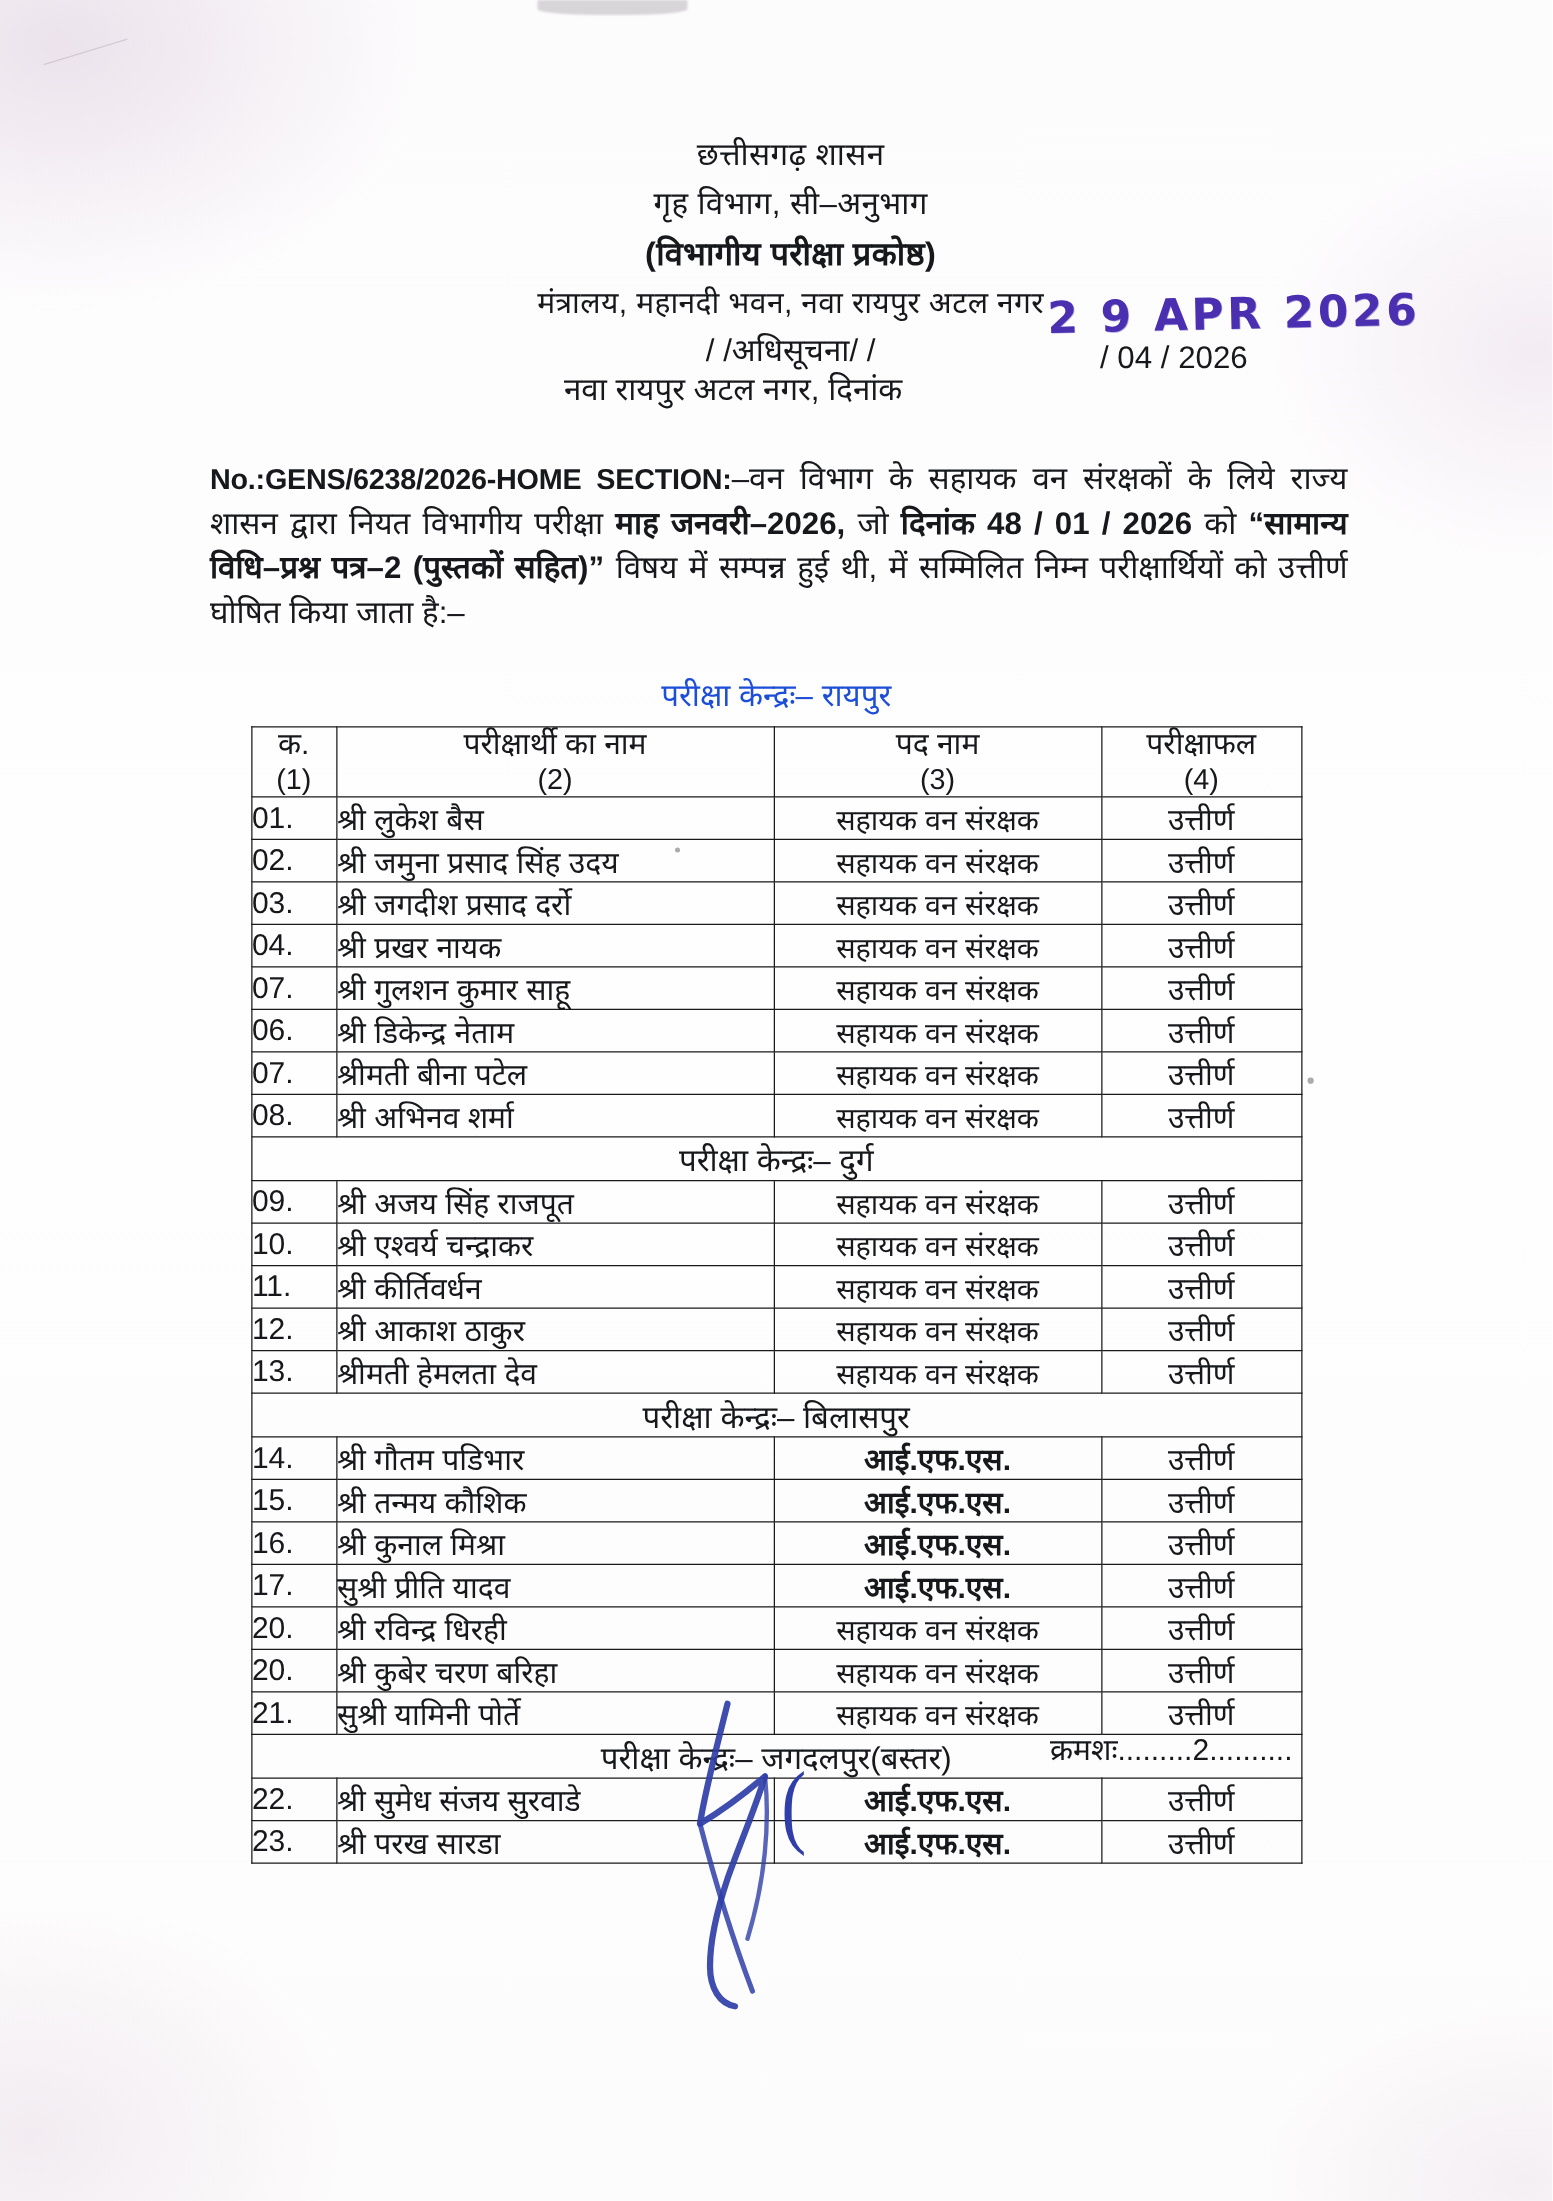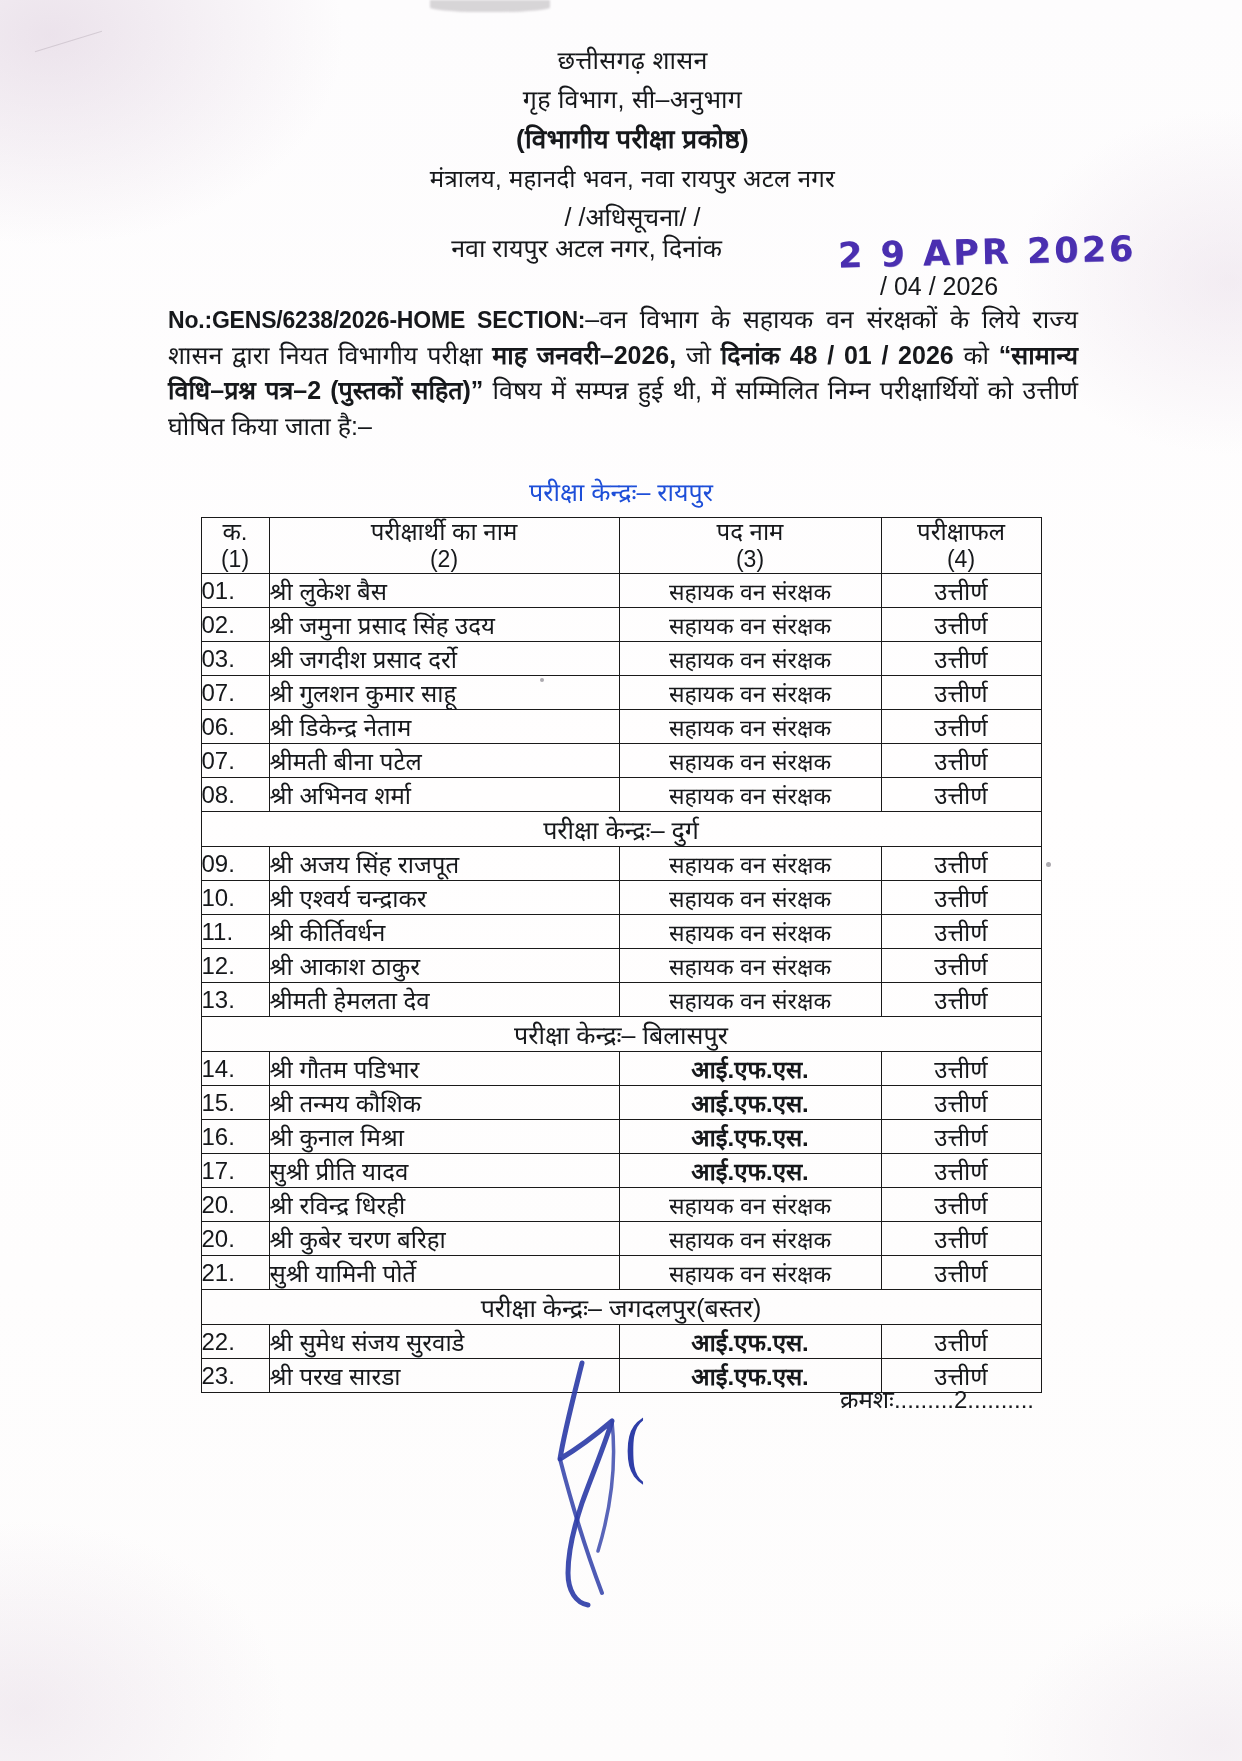--- a/index.html
+++ b/index.html
@@ -36,21 +36,21 @@
 
   .sheet {
     position: absolute;
     left: 0; top: 0; width: 1242px; height: 1761px;
     padding: 0;
   }
 
   
   .letterhead {
     text-align: center;
-    padding-top: 48px;
+    padding-top: 112px;
     line-height: 1.0;
     color: #16181b;
     margin-left: 23px;
   }
   .lh-line { font-size: 25px; letter-spacing: .3px; margin-bottom: 14px; }
   .lh-line.bold { font-weight: bold; font-size: 26px; margin-bottom: 15px; }
   .lh-line.small { font-size: 24px; margin-bottom: 14px; }
 
   .notif-line { text-align: center; font-size: 25px; margin-bottom: 6px; color:#16181b; }
 
@@ -251,20 +251,26 @@
           <td class="post">सहायक वन संरक्षक</td>
           <td class="res">उत्तीर्ण</td>
         </tr>
         <tr>
           <td class="sn">03.</td>
           <td class="name">श्री जगदीश प्रसाद दर्रो</td>
           <td class="post">सहायक वन संरक्षक</td>
           <td class="res">उत्तीर्ण</td>
         </tr>
         <tr>
+          <td class="sn">04.</td>
+          <td class="name">श्री प्रखर नायक</td>
+          <td class="post">सहायक वन संरक्षक</td>
+          <td class="res">उत्तीर्ण</td>
+        </tr>
+        <tr>
           <td class="sn">07.</td>
           <td class="name">श्री गुलशन कुमार साहू</td>
           <td class="post">सहायक वन संरक्षक</td>
           <td class="res">उत्तीर्ण</td>
         </tr>
         <tr>
           <td class="sn">06.</td>
           <td class="name">श्री डिकेन्द्र नेताम</td>
           <td class="post">सहायक वन संरक्षक</td>
           <td class="res">उत्तीर्ण</td>

